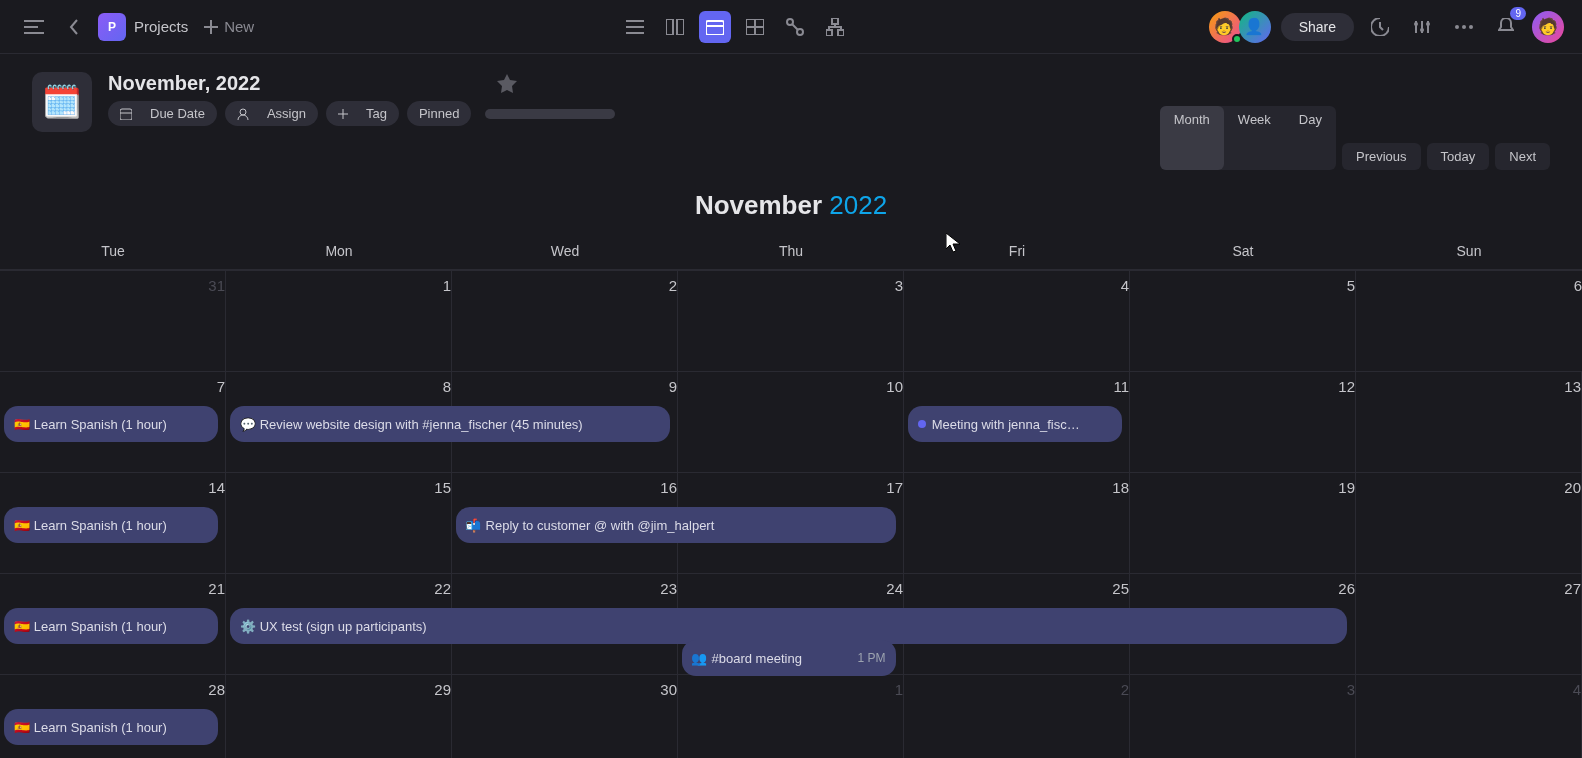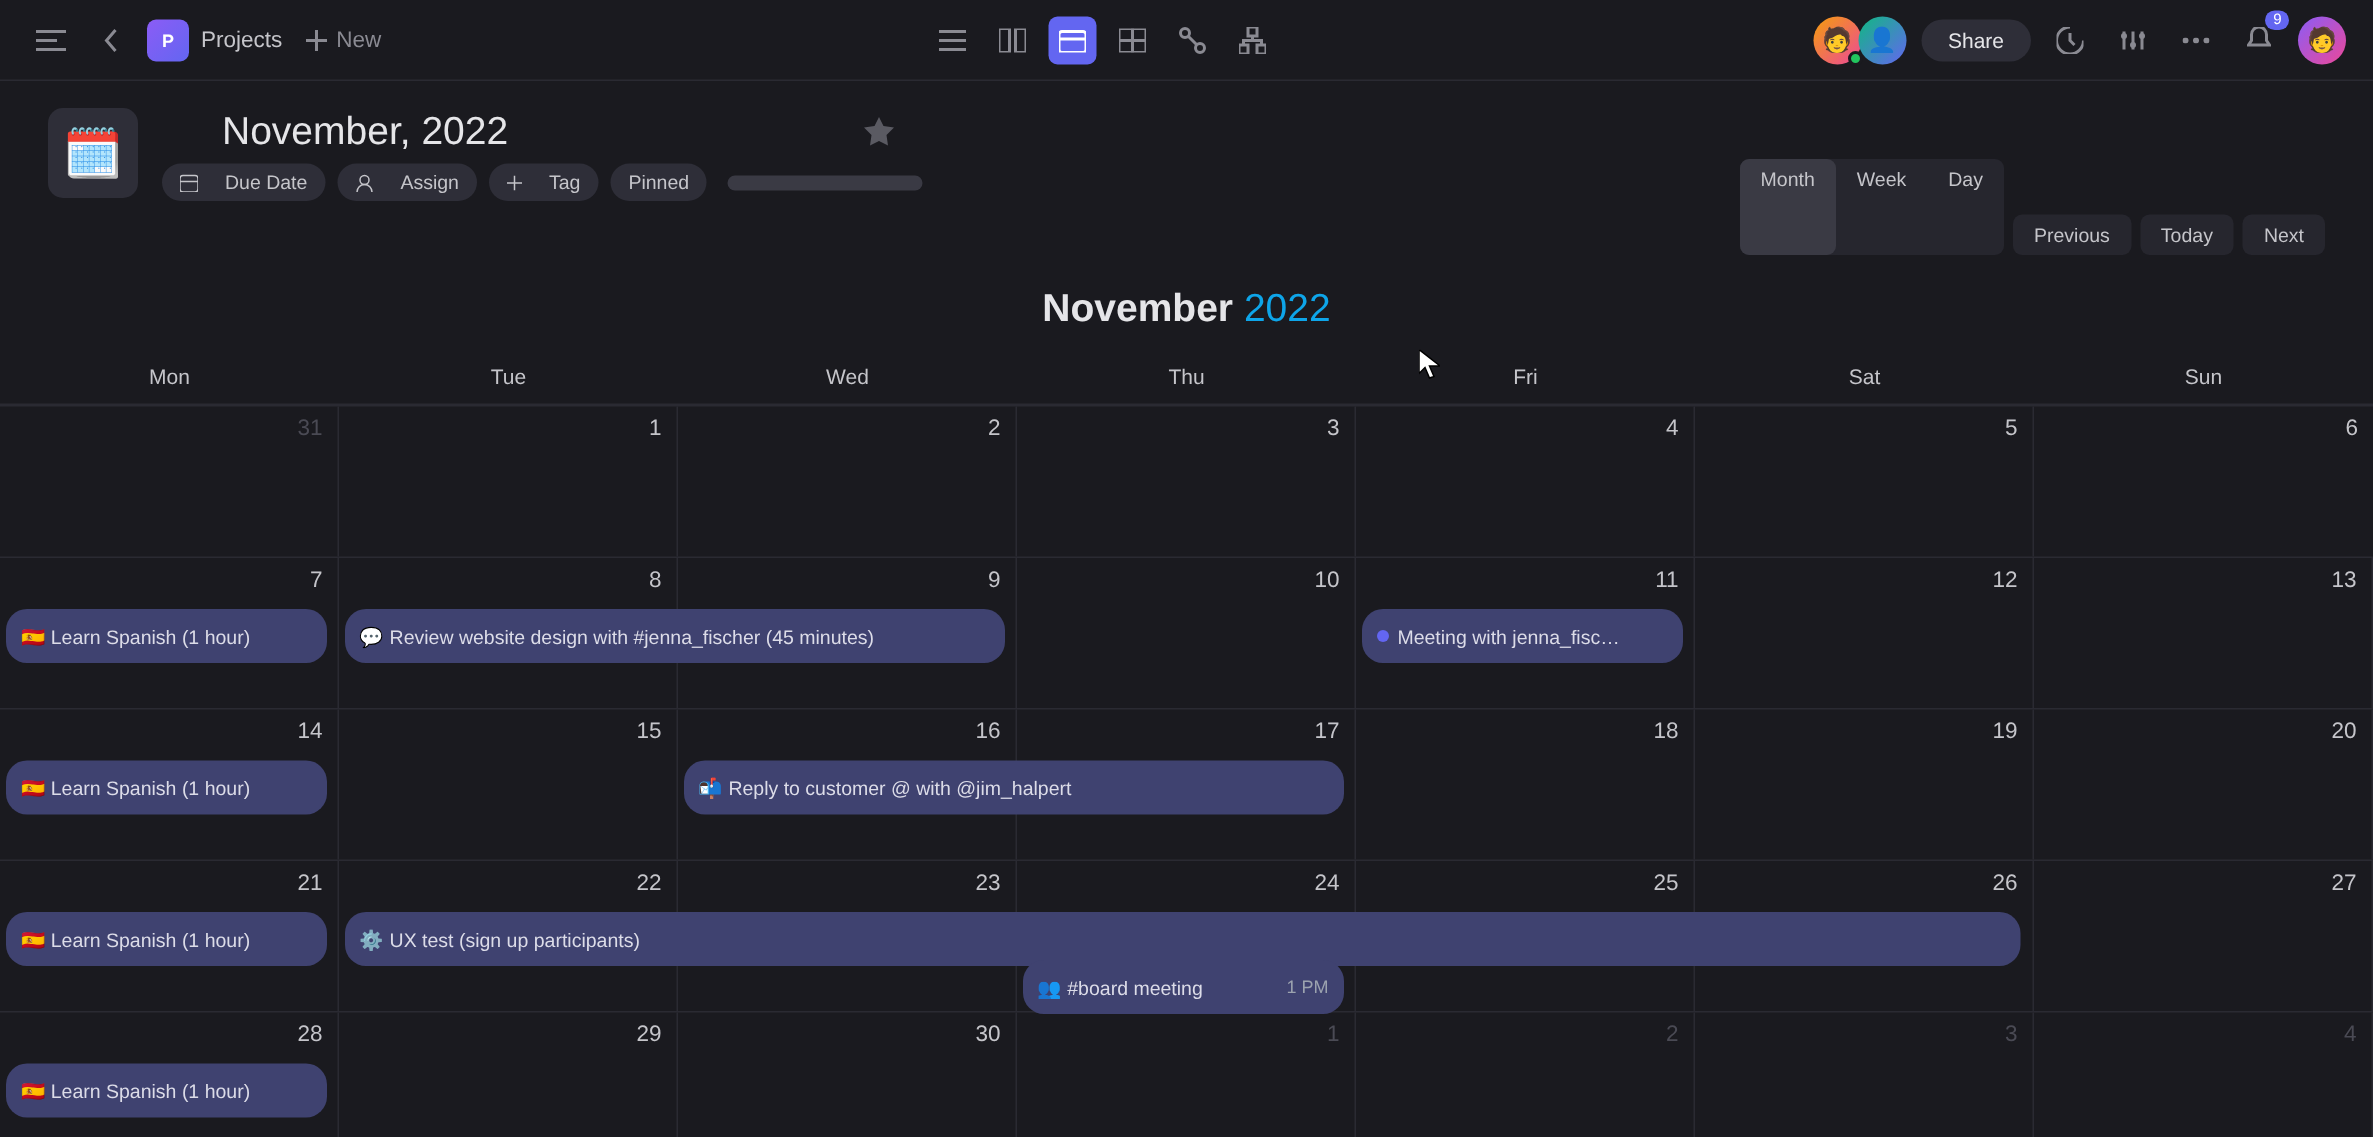--- a/index.html
+++ b/index.html
@@ -72,21 +72,21 @@
       padding: 18px 32px 0;
       display: flex; align-items: flex-start; gap: 16px;
     }
     .doc-icon {
       width: 60px; height: 60px;
       background: #2e2e38; border-radius: 10px;
       display: flex; align-items: center; justify-content: center;
       font-size: 32px;
     }
     .doc-title-col { display: flex; flex-direction: column; gap: 6px; }
-    .doc-title { font-size: 26px; font-weight: 400; color: #e5e5e8; margin-left: 40px; }
+    .doc-title { font-size: 20px; font-weight: 700; color: #e5e5e8; }
     .pill-row { display: flex; align-items: center; gap: 8px; }
     .pill {
       display: flex; align-items: center; gap: 18px;
       padding: 5px 12px; background: #2e2e38;
       border-radius: 14px; font-size: 13px; color: #c5c5ca;
       cursor: pointer;
     }
     .star-icon { color: #5a5a62; cursor: pointer; }
     .nav-controls {
       margin-left: auto;
@@ -125,21 +125,21 @@
     }
     .week-row {
       display: grid;
       grid-template-columns: repeat(7, 1fr);
       height: 101px;
       border-bottom: 1px solid #2a2a32;
       position: relative;
     }
     .day-cell {
       border-right: 1px solid #2a2a32;
-      padding: 6px 10px;
+      padding: 6px 0;
       position: relative;
     }
     .day-cell:last-child { border-right: none; }
     .day-num {
       text-align: right; font-size: 15px;
       color: #c5c5ca;
     }
     .day-num.muted { color: #4a4a54; }
     .event {
       position: absolute;
@@ -326,22 +326,22 @@
     <div class="nav-btn">Next</div>
   </div>
 </div>
 
 <div class="cal-title">
   <b>November</b>
   <span> </span><span>2022</span>
 </div>
 
 <div class="weekday-row">
+  <div class="weekday">Tue</div>
   <div class="weekday">Mon</div>
-  <div class="weekday">Tue</div>
   <div class="weekday">Wed</div>
   <div class="weekday">Thu</div>
   <div class="weekday">Fri</div>
   <div class="weekday">Sat</div>
   <div class="weekday">Sun</div>
 </div>
 
 <div class="cal-grid">
 
   <div class="week-row">

